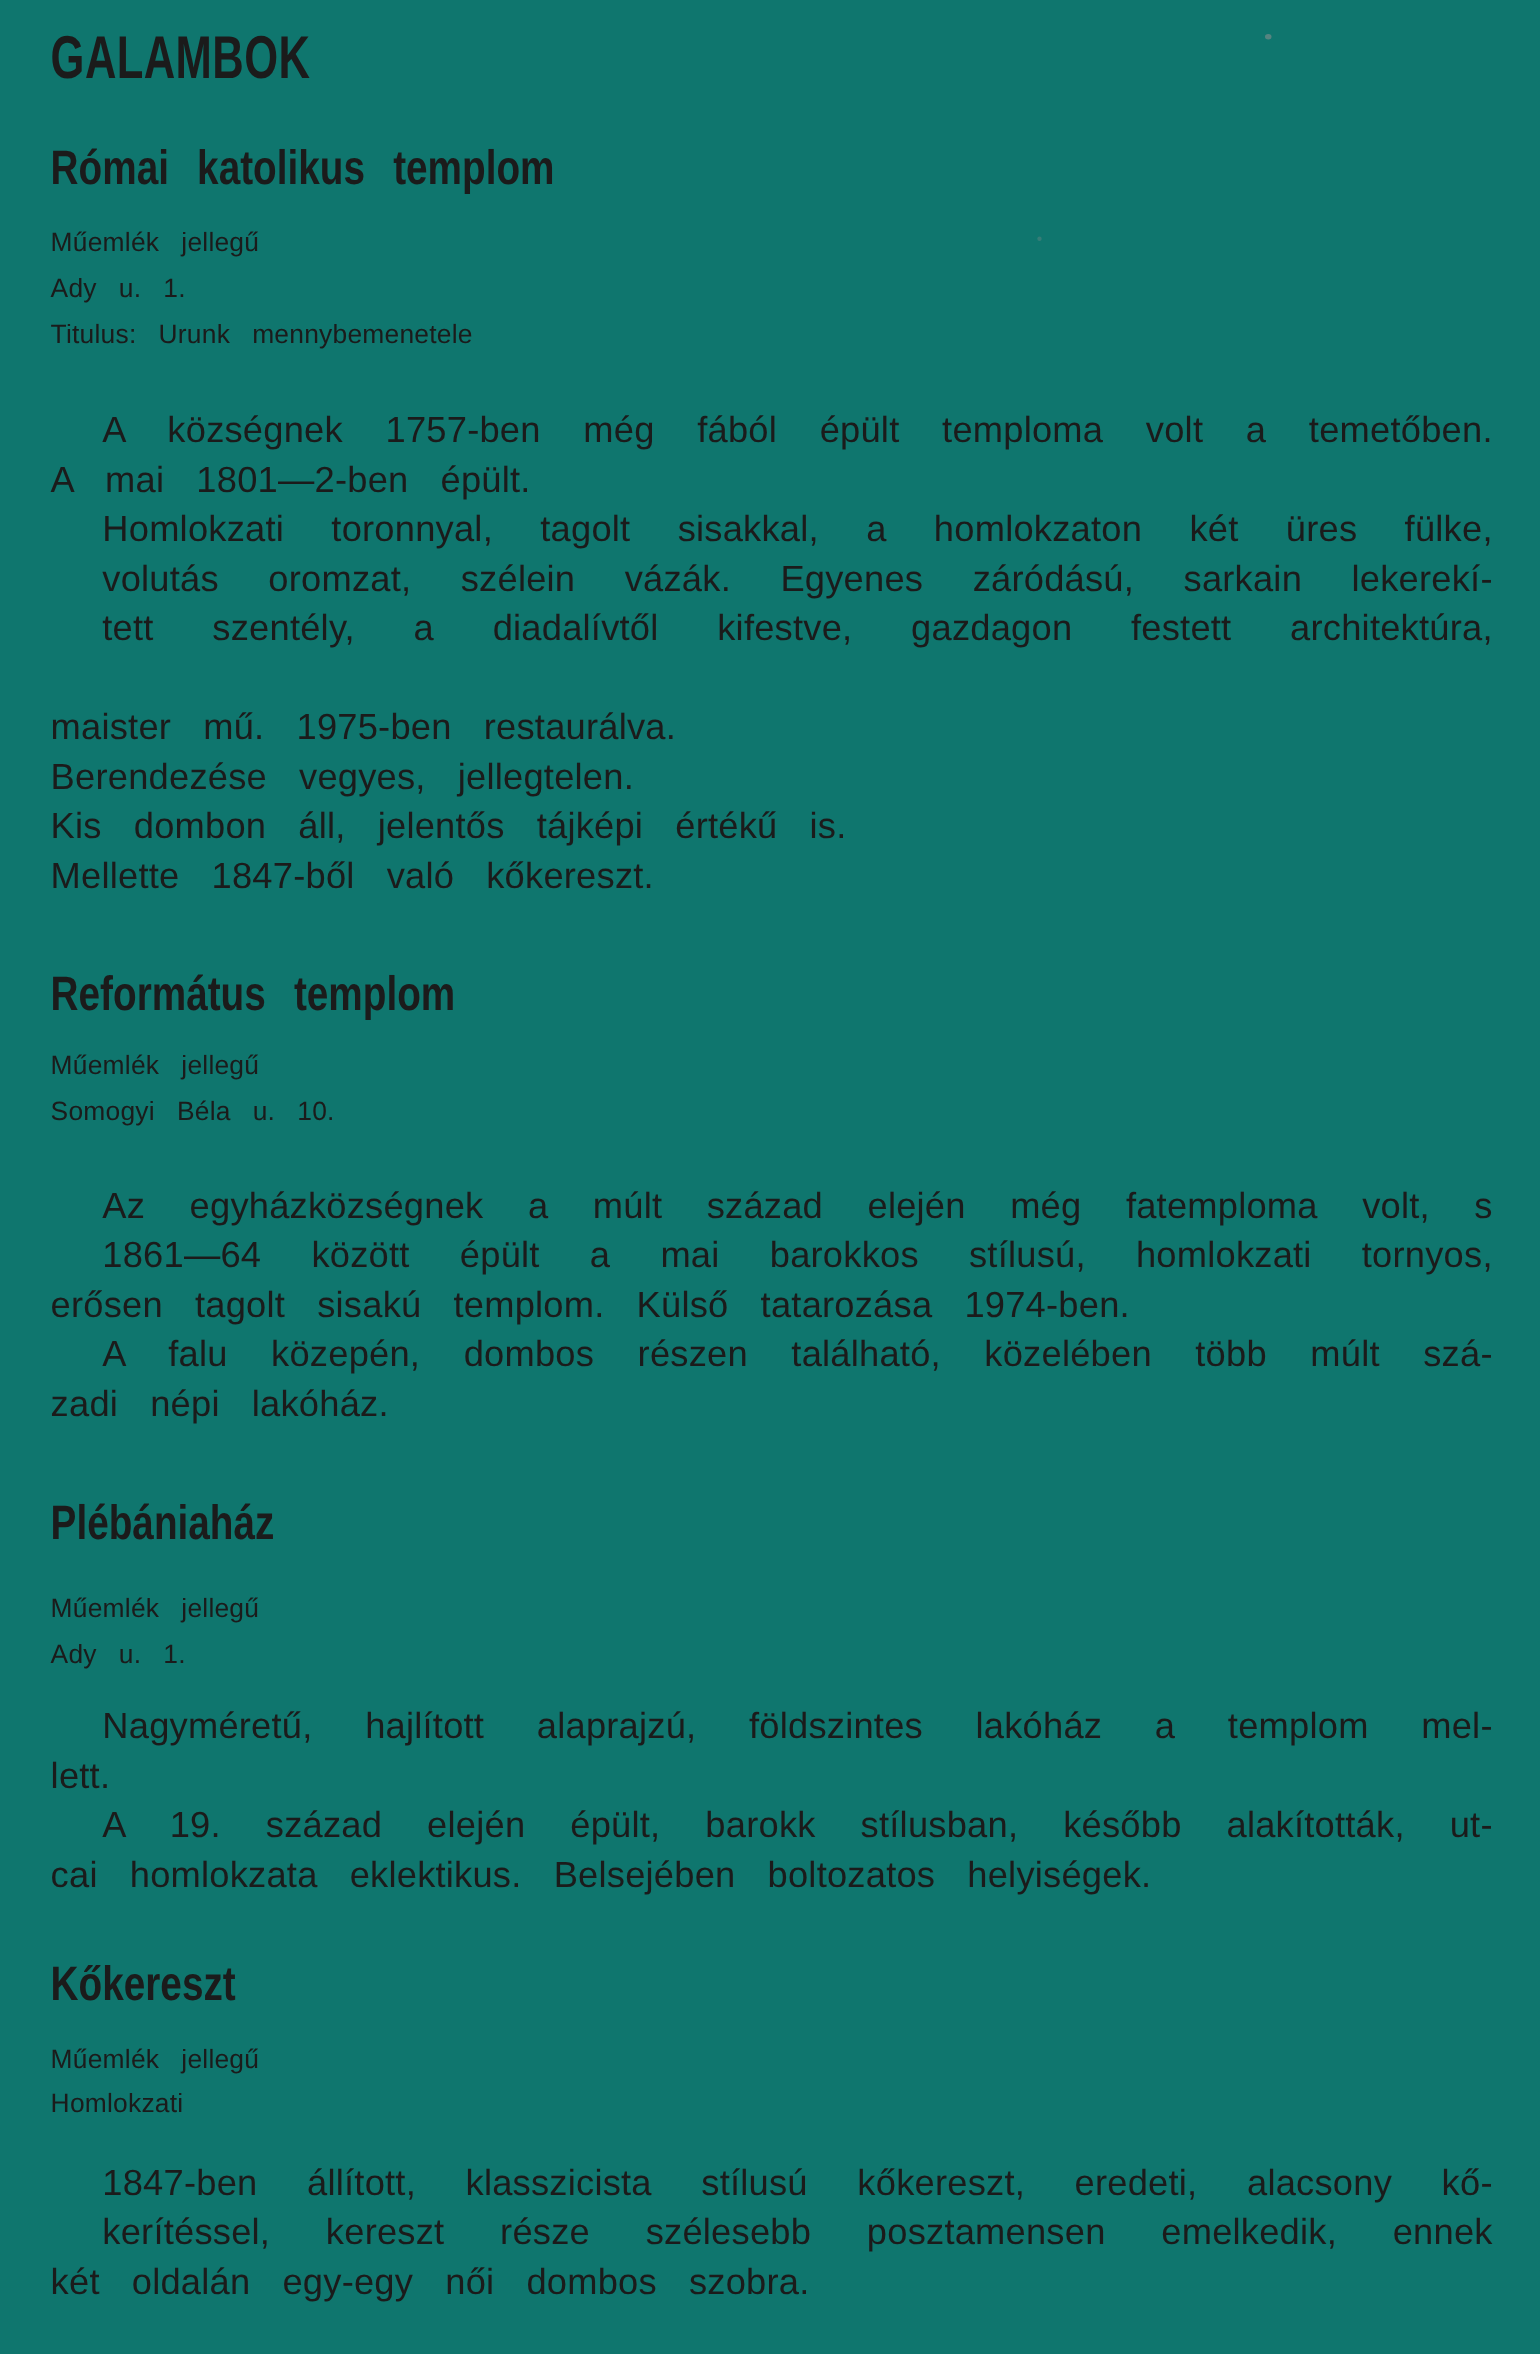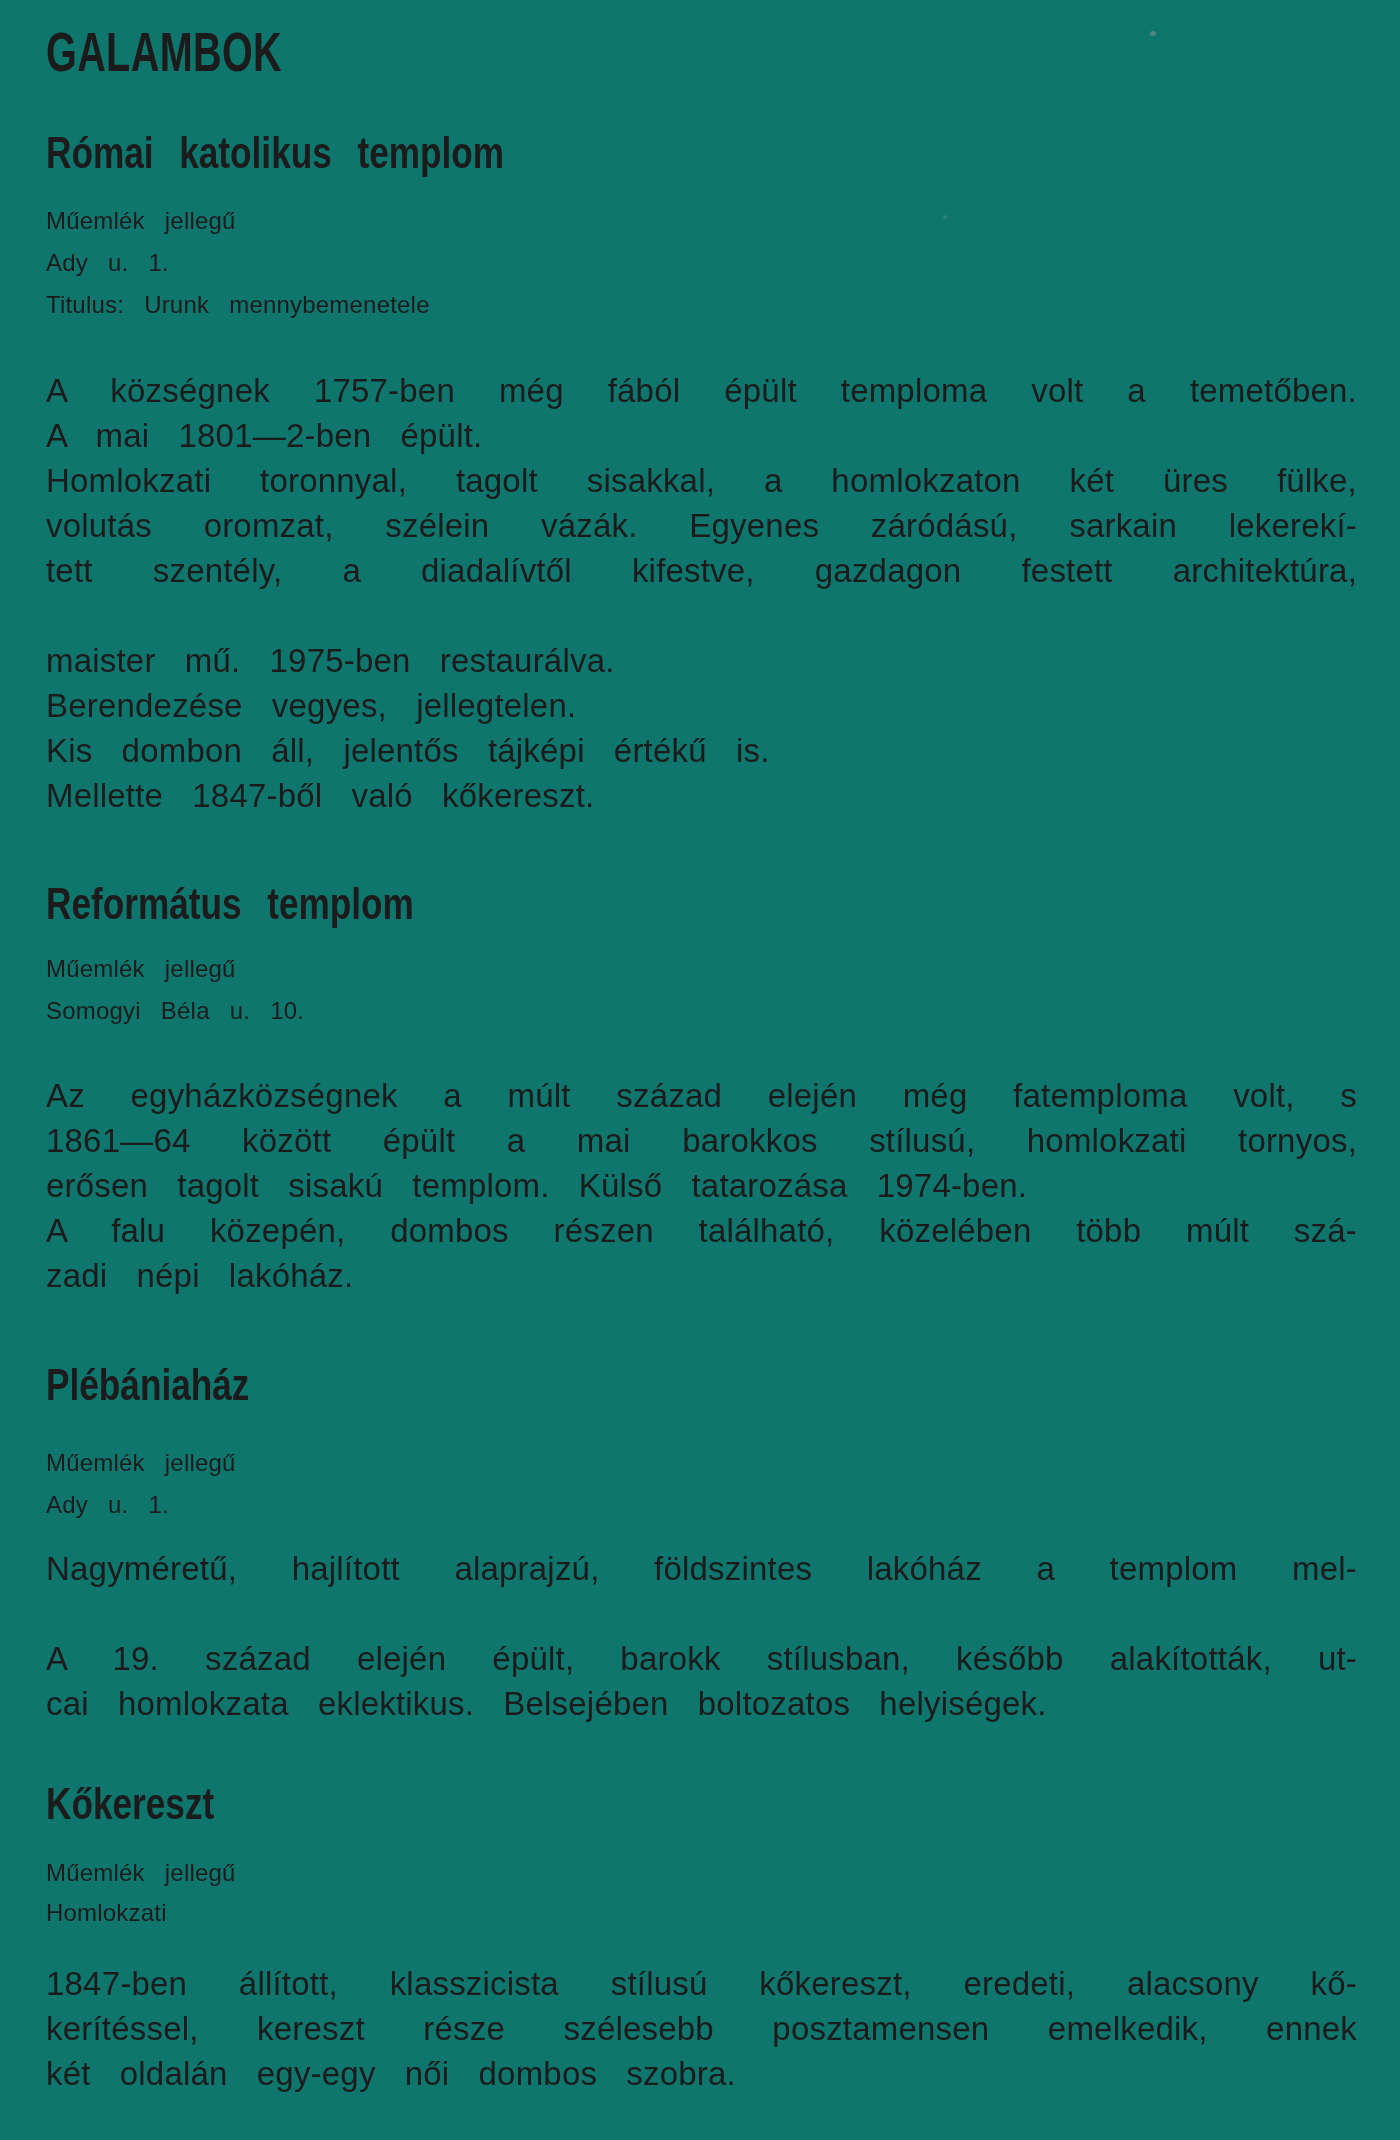--- a/index.html
+++ b/index.html
@@ -63,20 +63,21 @@
     left:0;
     right:0;
     font-size:33px;
     line-height:45px;
     word-spacing:0.6em;
     letter-spacing:0.2px;
   }
   .jl{
     text-align:justify;
     text-align-last:justify;
+    margin-left:47px;
   }
   .ll{
     text-align:left;
   }
   .speck{
     position:absolute;
     border-radius:50%;
     background:#8f8f8f;
   }
   .speck.s1{left:1150px;top:31px;width:6px;height:5px;opacity:.55;}
@@ -113,20 +114,21 @@
     <div class="bl jl" style="top:1118px">1861—64 között épült a mai barokkos stílusú, homlokzati tornyos,</div>
     <div class="bl ll" style="top:1163px">erősen tagolt sisakú templom. Külső tatarozása 1974-ben.</div>
     <div class="bl jl" style="top:1208px">A falu közepén, dombos részen található, közelében több múlt szá-</div>
     <div class="bl ll" style="top:1253px">zadi népi lakóház.</div>
 
     <div class="h" style="top:1361px">Plébániaház</div>
     <div class="m" style="top:1440px">Műemlék jellegű</div>
     <div class="m" style="top:1482px">Ady u. 1.</div>
 
     <div class="bl jl" style="top:1546px">Nagyméretű, hajlított alaprajzú, földszintes lakóház a templom mel-</div>
+    <div class="bl ll" style="top:1591px">lett.</div>
     <div class="bl jl" style="top:1636px">A 19. század elején épült, barokk stílusban, később alakították, ut-</div>
     <div class="bl ll" style="top:1681px">cai homlokzata eklektikus. Belsejében boltozatos helyiségek.</div>
 
     <div class="h" style="top:1780px">Kőkereszt</div>
     <div class="m" style="top:1850px">Műemlék jellegű</div>
     <div class="m" style="top:1890px">Homlokzati</div>
 
     <div class="bl jl" style="top:1961px">1847-ben állított, klasszicista stílusú kőkereszt, eredeti, alacsony kő-</div>
     <div class="bl jl" style="top:2006px">kerítéssel, kereszt része szélesebb posztamensen emelkedik, ennek</div>
     <div class="bl ll" style="top:2051px">két oldalán egy-egy női dombos szobra.</div>

